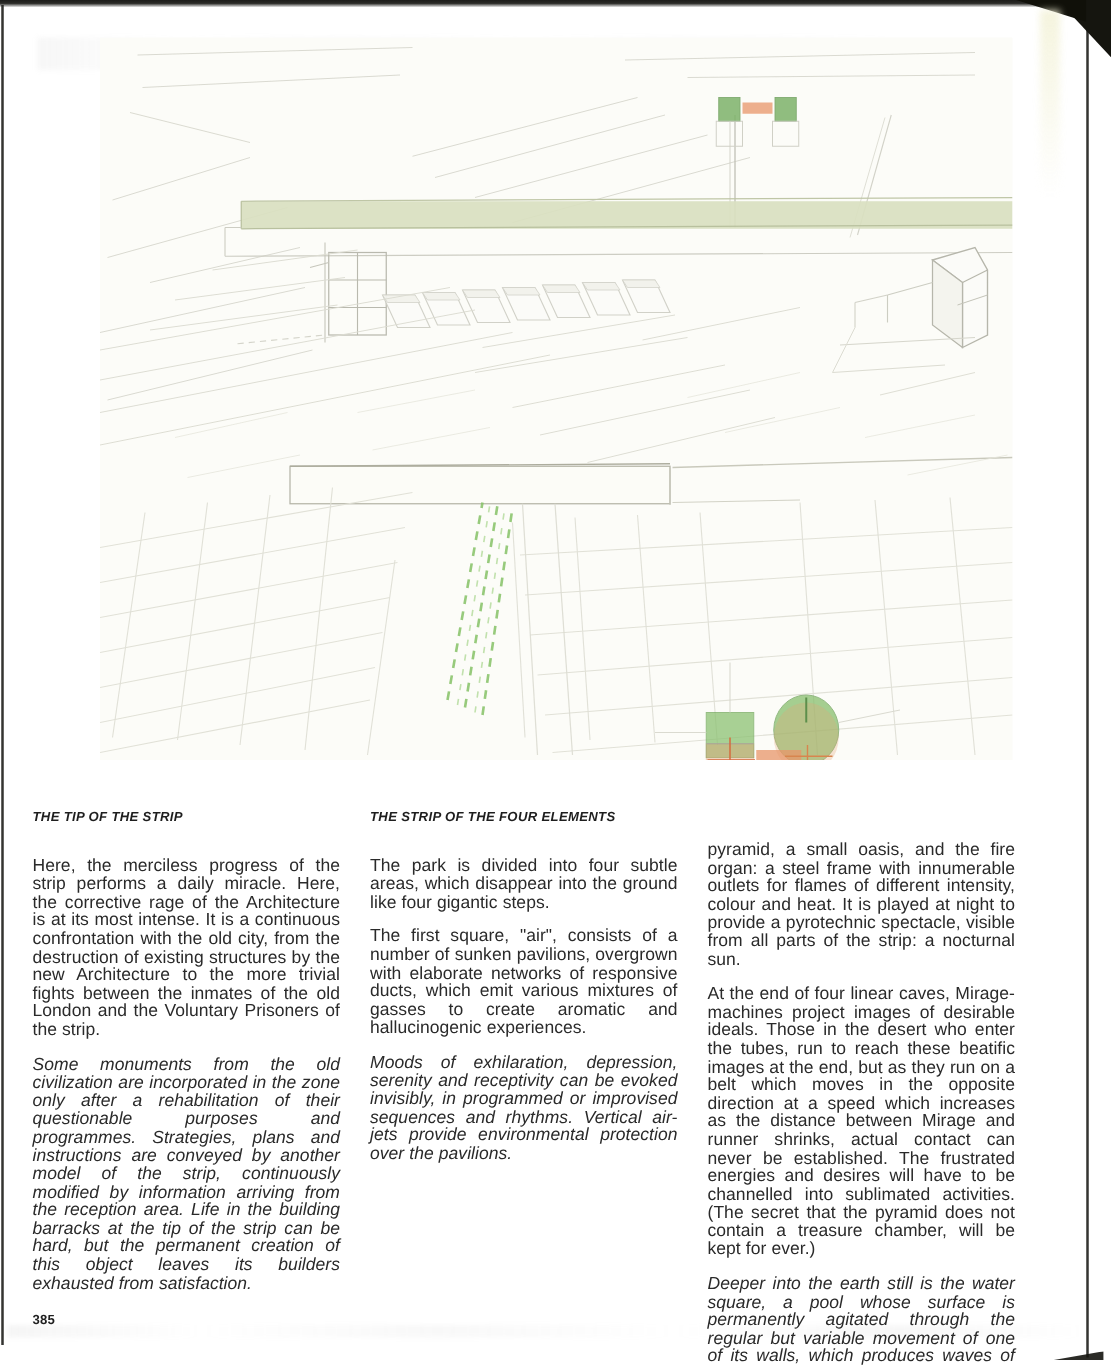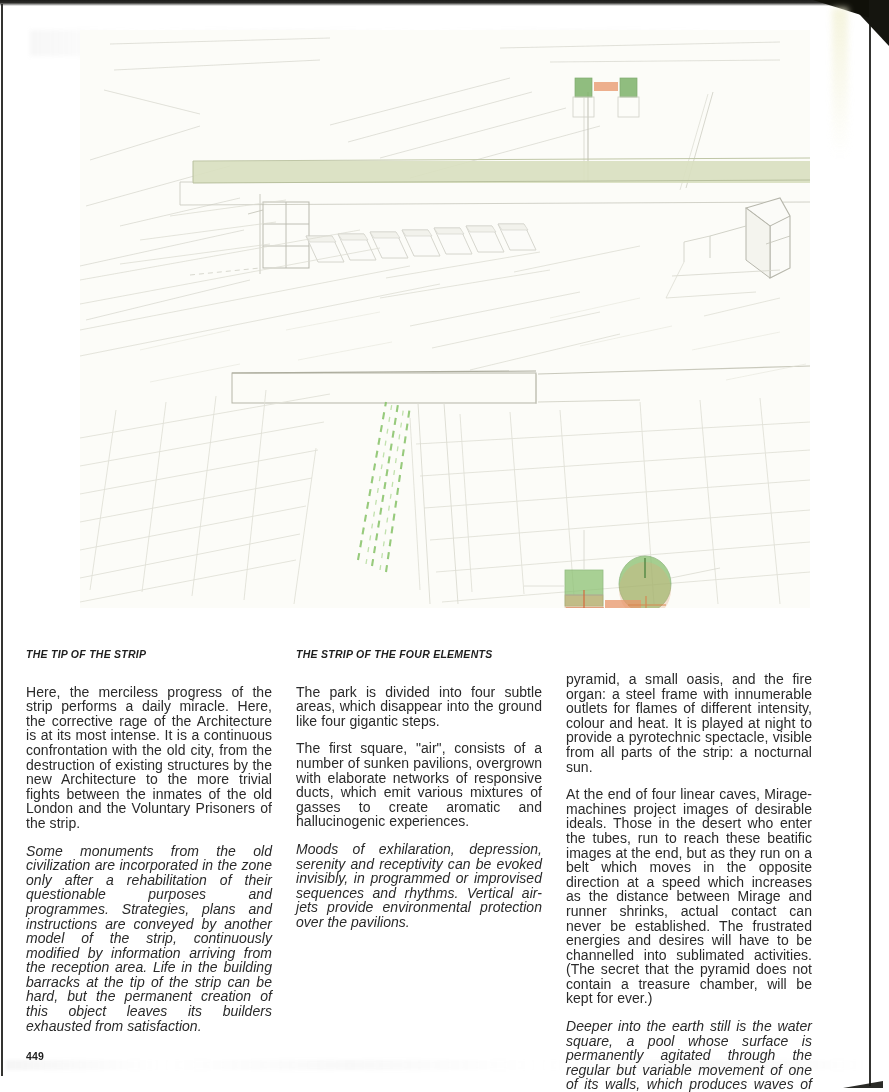--- a/index.html
+++ b/index.html
@@ -373,15 +373,15 @@
 
     <div class="column">
       <h2 class="col-heading spacer-head"></h2>
       <p class="para">pyramid, a small oasis, and the fire organ: a steel frame with innumerable outlets for flames of different intensity, colour and heat. It is played at night to provide a pyrotechnic spectacle, visible from all parts of the strip: a nocturnal sun.</p>
       <p class="para">At the end of four linear caves, Mirage-machines project images of desirable ideals. Those in the desert who enter the tubes, run to reach these beatific images at the end, but as they run on a belt which moves in the opposite direction at a speed which increases as the distance between Mirage and runner shrinks, actual contact can never be established. The frustrated energies and desires will have to be channelled into sublimated activities. (The secret that the pyramid does not contain a treasure chamber, will be kept for ever.)</p>
       <p class="para">Deeper into the earth still is the water square, a pool whose surface is permanently agitated through the regular but variable movement of one of its walls, which produces waves of sometimes gigantic proportions. This lake is the domain of some pleasure seekers, who</p>
     </div>
 
   </div>
 
-  <div id="page-number">449</div>
+  <div id="page-number">385</div>
 
 </div>
 
 </body></html>

